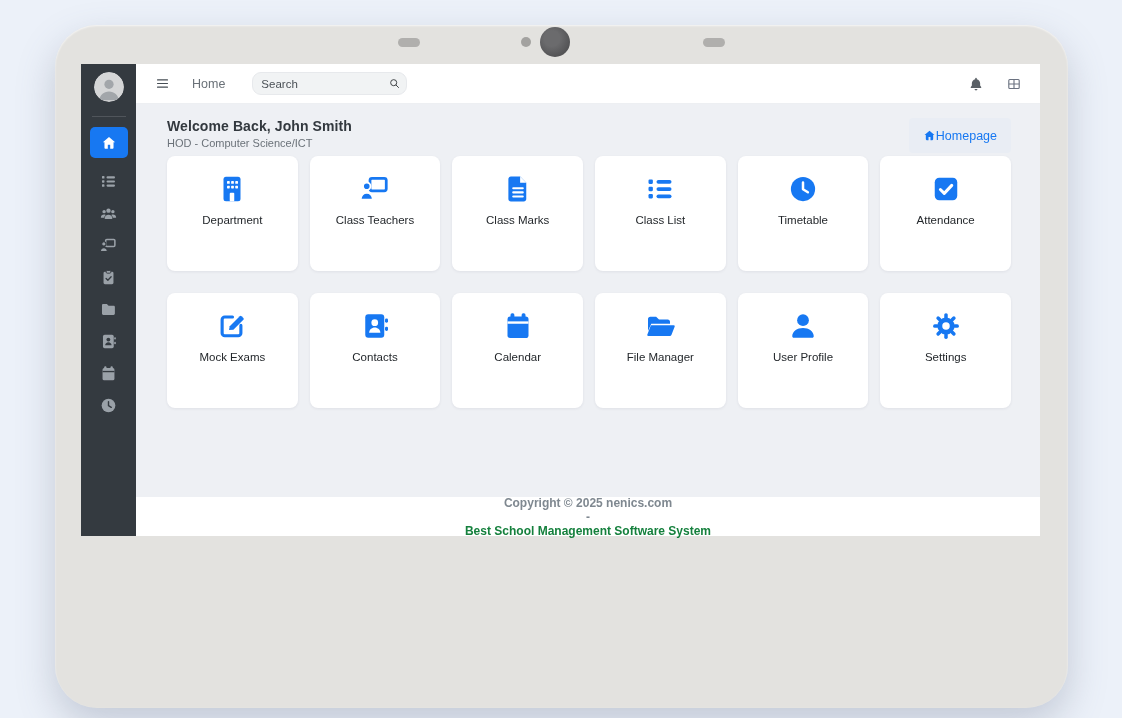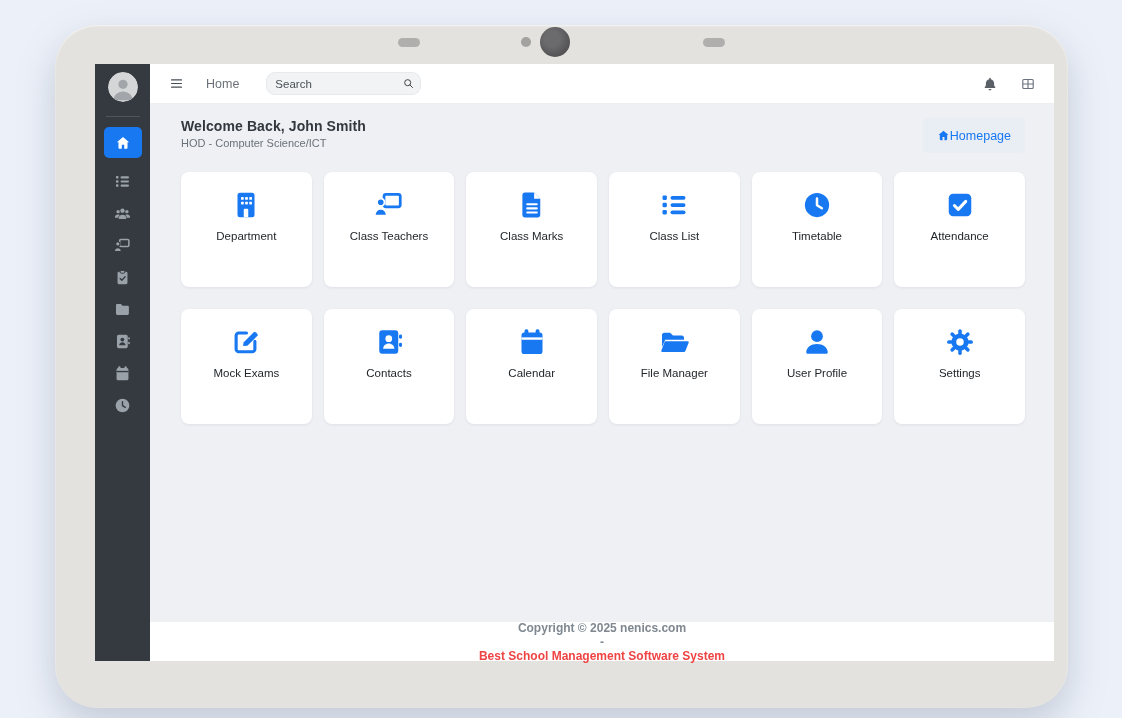--- a/index.html
+++ b/index.html
@@ -15,21 +15,21 @@
     background:#e3e2df;border-radius:42px;
     box-shadow:0 16px 38px rgba(90,100,125,.28), inset 0 1px 2px rgba(255,255,255,.7);
   }
   .cam-pill{position:absolute;top:13px;width:22px;height:9px;border-radius:5px;background:#b0afad;}
   .cam-pill.left{left:343px;}
   .cam-pill.right{left:648px;}
   .cam-dot{position:absolute;left:466px;top:12px;width:10px;height:10px;border-radius:50%;background:#a3a2a0;}
   .cam-lens{position:absolute;left:485px;top:2px;width:30px;height:30px;border-radius:50%;
     background:radial-gradient(circle at 40% 38%,#6b6b6d 0 30%,#545456 70%,#4c4c4e);}
   
-  .app{position:absolute;left:40px;top:39px;width:959px;height:597px;display:flex;background:#fff;}
+  .app{position:absolute;left:26px;top:39px;width:959px;height:472px;display:flex;background:#fff;}
   
   .sidebar{width:55px;background:#343a40;display:flex;flex-direction:column;align-items:center;flex-shrink:0;}
   .avatar{margin-top:8px;width:30px;height:30px;border-radius:50%;overflow:hidden;cursor:pointer;}
   .sb-divider{width:34px;height:1px;background:rgba(255,255,255,.14);margin-top:14px;}
   .sb-home{margin-top:10px;width:38px;height:31px;border-radius:5px;background:#1778f2;
     display:flex;align-items:center;justify-content:center;cursor:pointer;}
   .sb-home .ic{width:16px;height:16px;}
   .sb-icons{margin-top:15px;display:flex;flex-direction:column;row-gap:15px;align-items:center;}
   .sb-item{width:17px;height:17px;cursor:pointer;}
   .ic{display:block;line-height:0;}
@@ -52,29 +52,29 @@
   .tb-ic + .tb-ic{margin-left:22px;}
   
   .content{flex:1;background:#eef0f4;padding:14px 29px 0 31px;overflow:hidden;}
   .head-row{display:flex;justify-content:space-between;align-items:flex-start;}
   .page-title{font-size:14px;font-weight:700;color:#32383e;letter-spacing:.1px;}
   .page-sub{font-size:11px;color:#6b7279;margin-top:3px;}
   .homepage-btn{display:flex;align-items:center;gap:0;background:#e9edf4;border:none;border-radius:4px;
     height:35px;padding:0 14px;font-size:12.5px;color:#1778f2;cursor:pointer;
     font-family:"Liberation Sans","DejaVu Sans",sans-serif;}
   .homepage-btn .ic{width:13px;height:13px;}
-  .cards{display:grid;grid-template-columns:repeat(6,1fr);gap:22px 12px;margin-top:19px;}
+  .cards{display:grid;grid-template-columns:repeat(6,1fr);gap:22px 12px;margin-top:3px;}
   .card{background:#fff;border-radius:8px;height:97px;box-shadow:0 1px 3px rgba(25,35,60,.07);
     display:flex;flex-direction:column;align-items:center;padding-top:18px;cursor:pointer;}
   .card .ic{width:30px;height:30px;}
   .card-label{margin-top:10px;font-size:11.5px;color:#23272b;}
   
   .footer{height:39px;background:#fff;display:flex;align-items:center;justify-content:center;
     font-size:12px;font-weight:700;color:#7f8890;flex-shrink:0;flex-direction:column;}
-  .footer .link{color:#ef4444;cursor:pointer;white-space:pre;}
+  .footer .link{color:#15803d;cursor:pointer;white-space:pre;}
   .footer span{white-space:pre;}
 </style>
 </head>
 <body>
 
 <div class="tablet">
   <div class="cam-pill left"></div>
   <div class="cam-dot"></div>
   <div class="cam-lens"></div>
   <div class="cam-pill right"></div>

